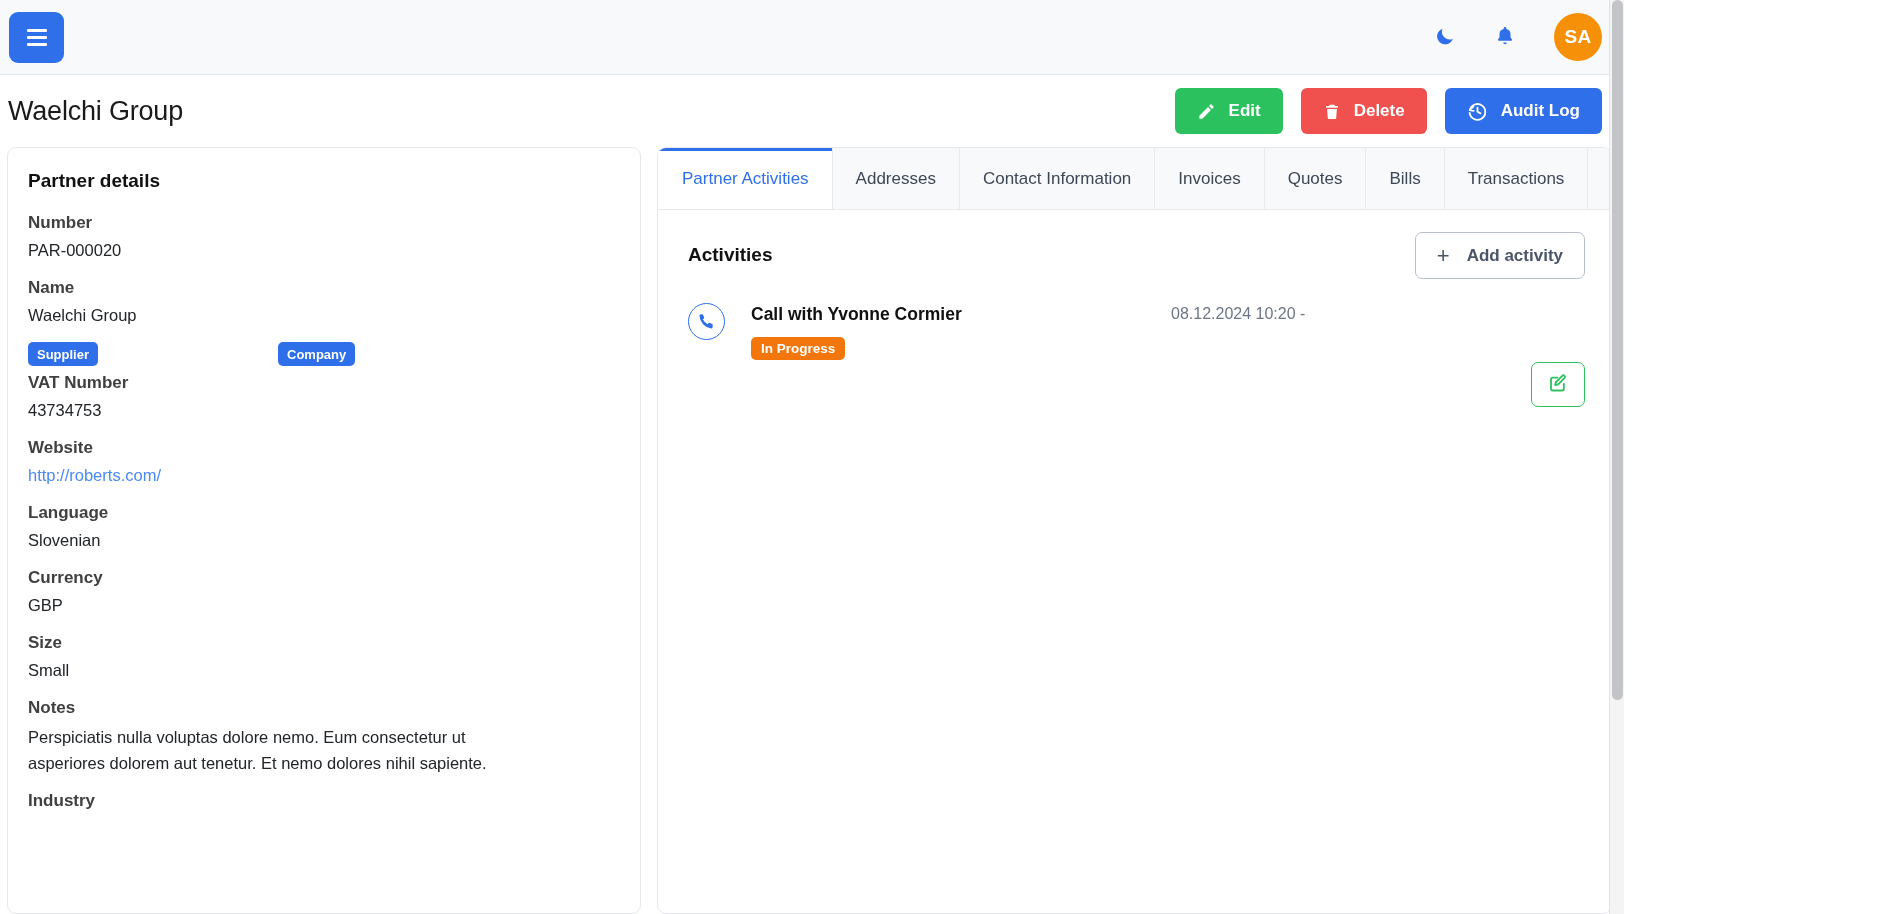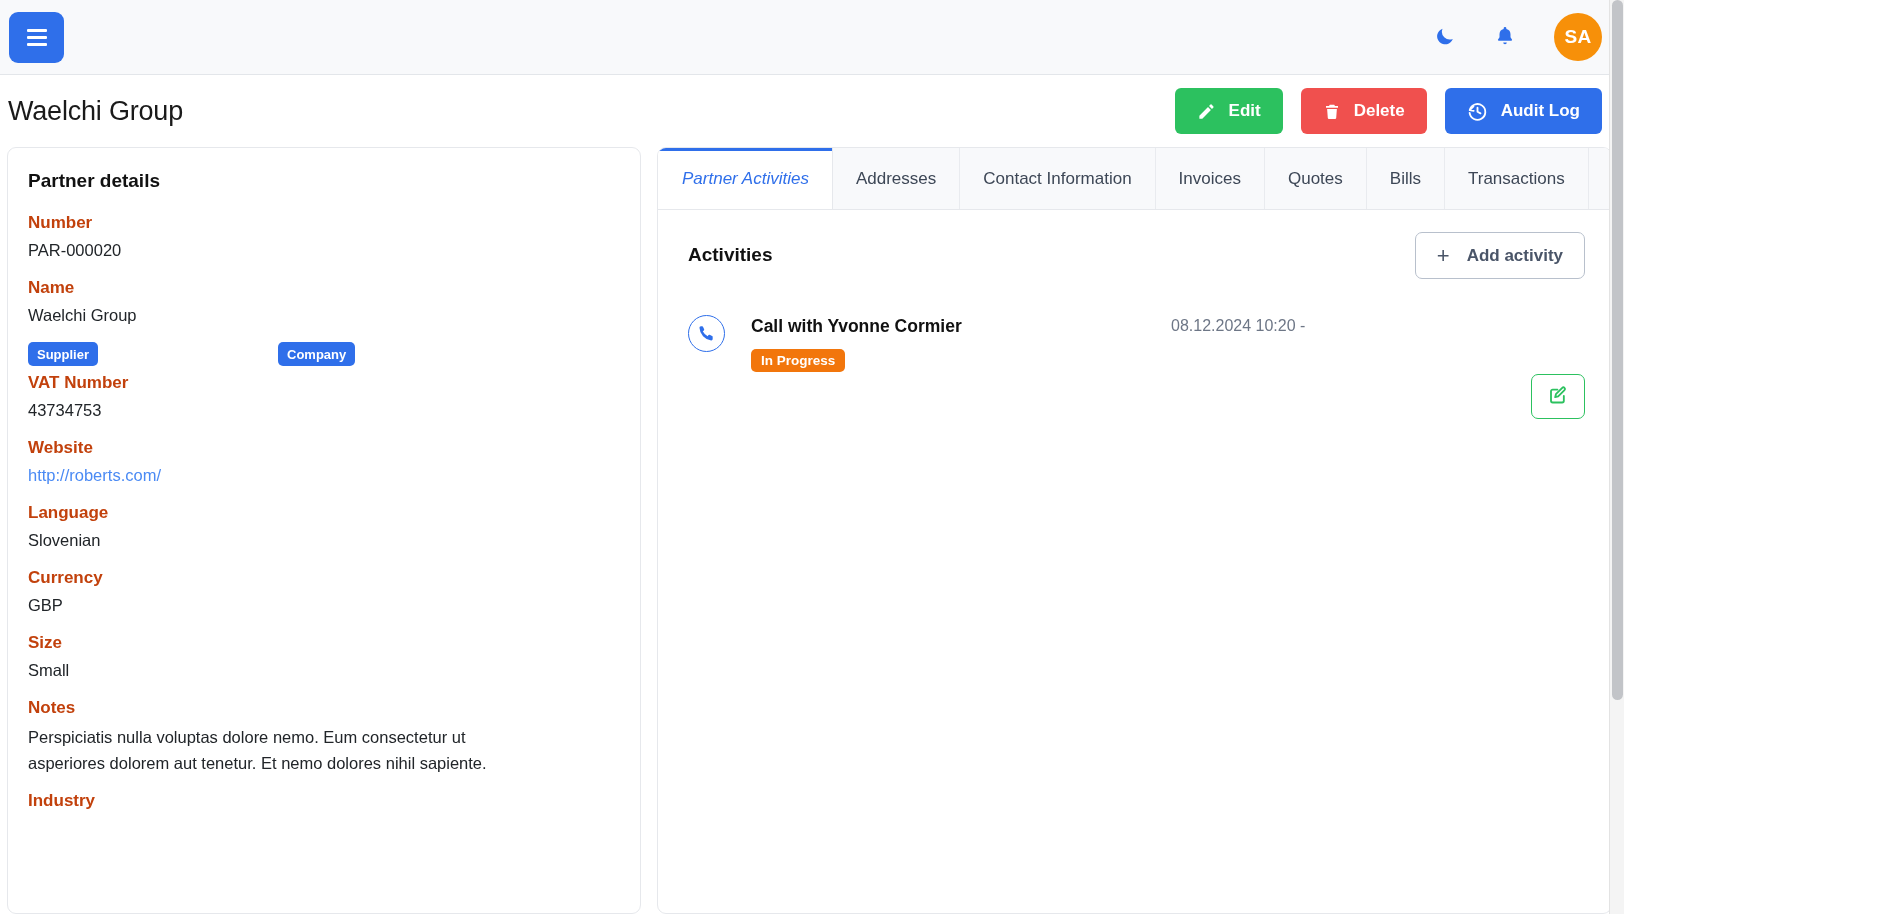--- a/index.html
+++ b/index.html
@@ -134,21 +134,21 @@
   .details-title {
     font-size: 19px;
     font-weight: 700;
     color: #111;
     margin: 0 0 20px 0;
   }
   .field { margin-bottom: 14px; }
   .field-label {
     font-size: 17px;
     font-weight: 700;
-    color: #c2410c;
+    color: #404040;
     margin-bottom: 5px;
     line-height: 1.3;
   }
   .field-value {
     font-size: 16.5px;
     font-weight: 400;
     color: #212529;
     line-height: 1.45;
   }
   .field-value.link { color: #4a8af4; cursor: pointer; }
@@ -207,21 +207,20 @@
     border-right: 1px solid #e9ebef;
     cursor: pointer;
     white-space: nowrap;
     position: relative;
   }
   .tab:first-child { padding-left: 24px; }
   .tab.active {
     background: #ffffff;
     color: #2f6fea;
     border-right: 1px solid #e6e8ec;
-    font-style: italic;
   }
   .tab.active::before {
     content: "";
     position: absolute;
     left: 0; right: 0; top: 0;
     height: 3px;
     background: #2f6fea;
   }
   .tab-panel {
     flex: 1 1 auto;
@@ -258,21 +257,21 @@
   .add-btn .plus {
     font-size: 22px;
     font-weight: 400;
     line-height: 1;
     color: #4a5568;
   }
 
   .activity-row {
     display: flex;
     align-items: flex-start;
-    margin-top: 32px;
+    margin-top: 20px;
     position: relative;
     min-height: 110px;
   }
   .activity-icon {
     flex: 0 0 auto;
     width: 37px; height: 37px;
     border-radius: 50%;
     border: 1.5px solid #2f6fea;
     color: #2f6fea;
     display: flex; align-items: center; justify-content: center;

